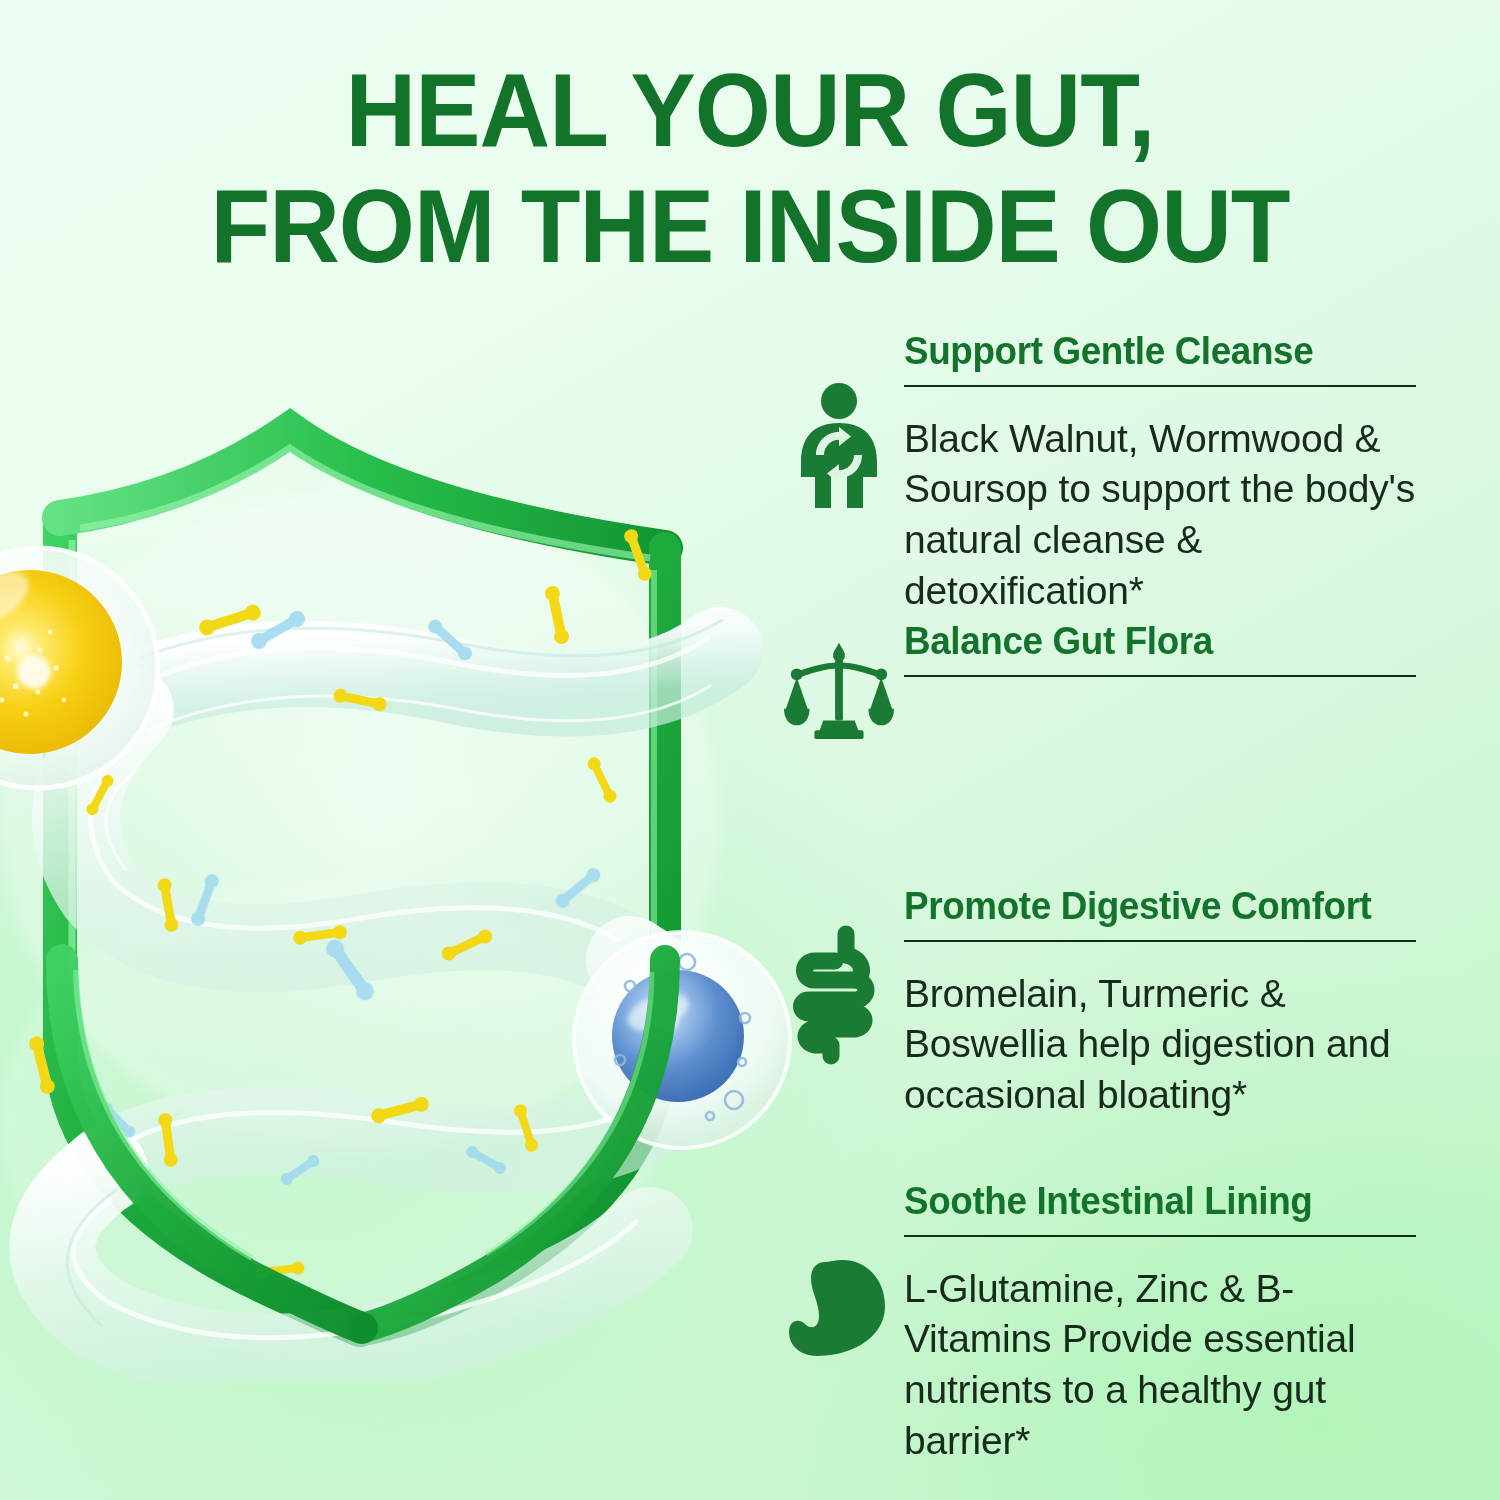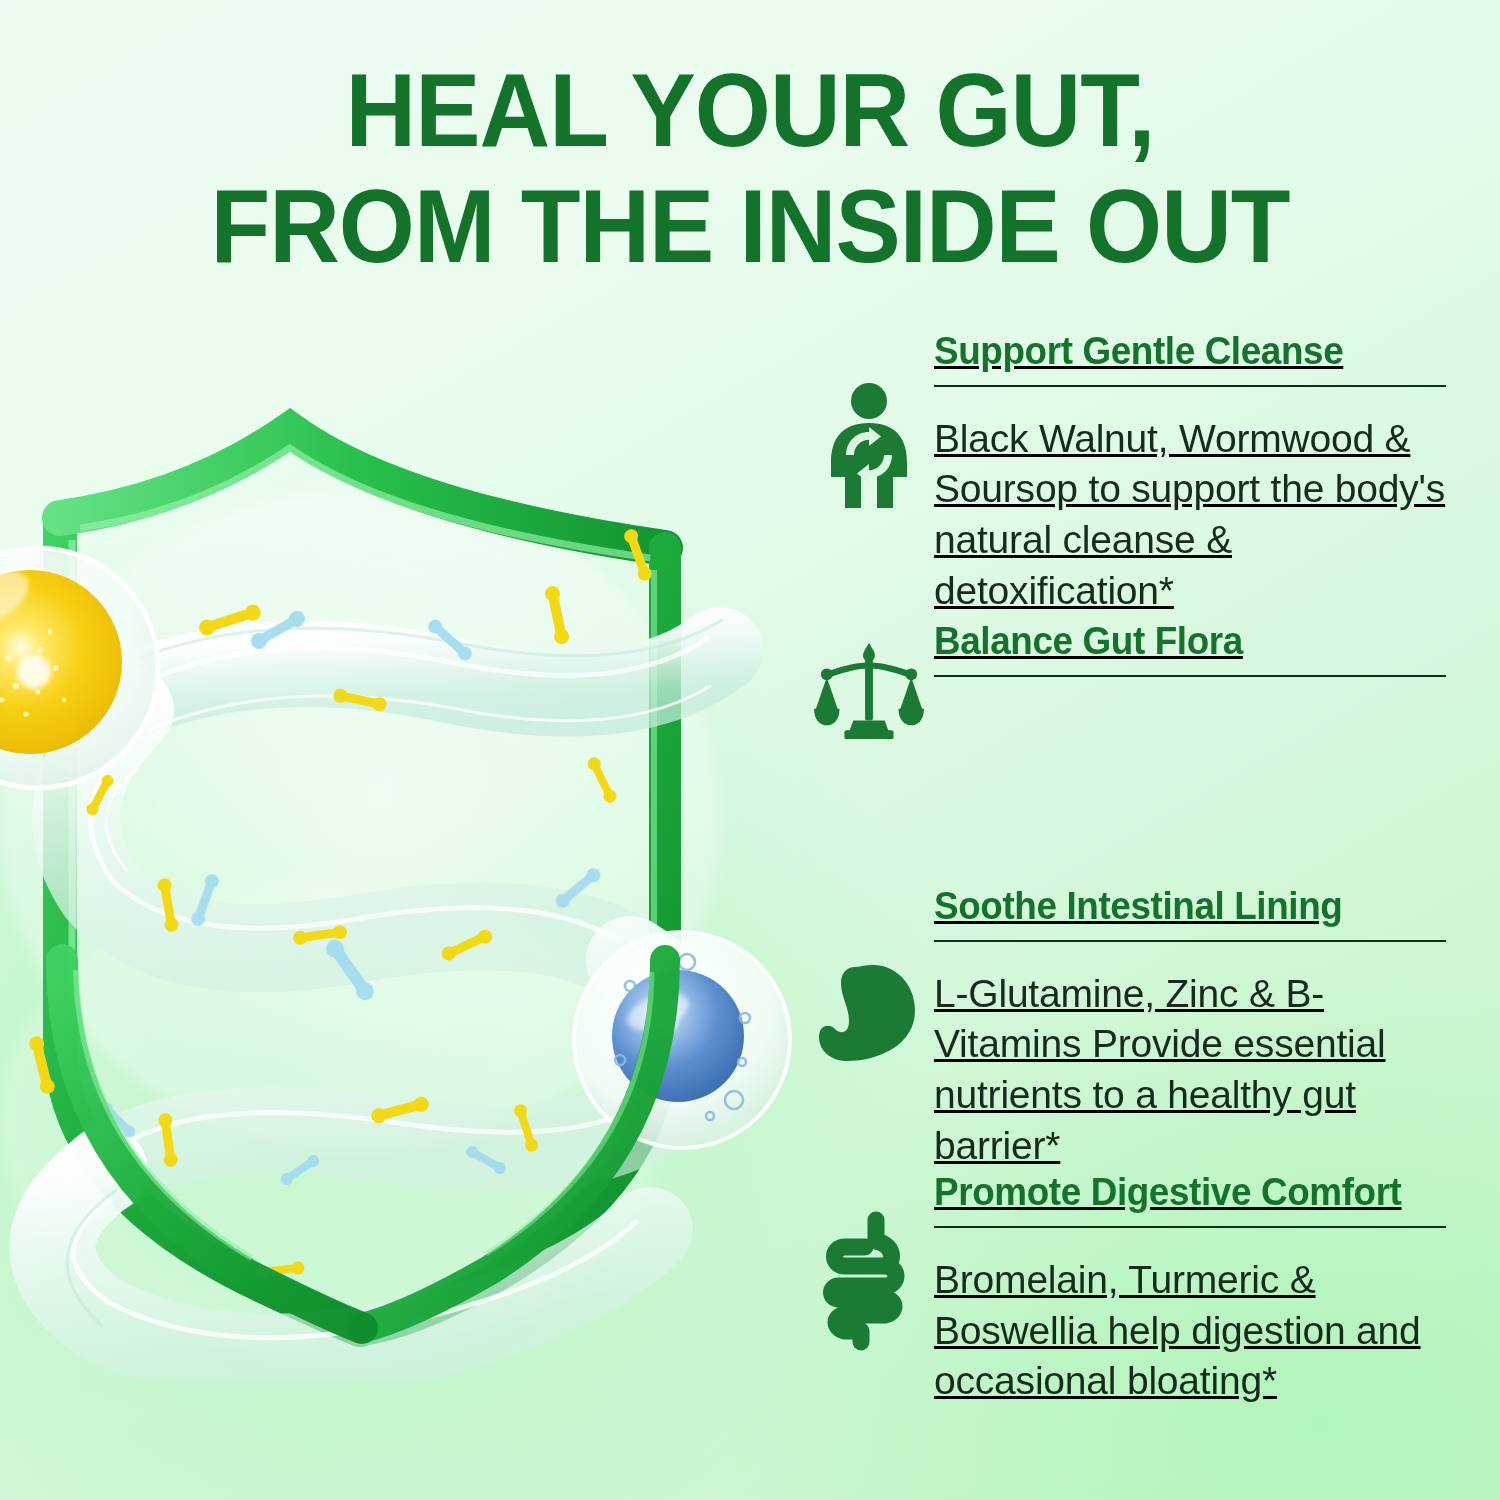--- a/index.html
+++ b/index.html
@@ -35,24 +35,23 @@
     letter-spacing:-1px;
     transform:scaleX(0.94);
     transform-origin:center top;
     white-space:nowrap;
   }
   .headline .l2{ display:block; margin-top:12px; }
 
   
   .features{
     position:absolute;
-    left:789px;
+    left:759px;
     top:330px;
     width:680px;
-    text-decoration:underline;
   }
   .feature{
     position:relative;
     min-height:258px;
   }
   .feature .ftitle{
     margin-left:145px;
     color:#14732b;
     font-weight:bold;
     font-size:38px;
@@ -421,40 +420,40 @@
             <path d="M86,69 C86,80 92,86 99,86 C106,86 112,80 112,69 Z"></path>
             <path d="M40,81 L72,81 L76,92 L36,92 Z"></path>
             <rect x="31" y="91" width="50" height="9" rx="2"></rect>
           </g>
         </svg>
       </div>
       <div class="ftitle">Balance Gut Flora</div>
       <div class="rule"></div>
     </div>
 
-    <div class="feature feature-4">
-      <div class="ficon">
-        <svg width="108" height="116" viewBox="0 0 108 116" xmlns="http://www.w3.org/2000/svg">
-          <path d="M40,4 C32,4 26,10 26,20 C26,34 34,44 34,58 C34,70 26,72 20,66 C14,60 4,62 4,74 C4,88 16,98 32,98 C66,98 100,80 100,48 C100,20 80,2 58,2 C50,2 44,4 40,4 Z" fill="#1b7a34"></path>
-        </svg>
-      </div>
-      <div class="ftitle">Soothe Intestinal Lining</div>
-      <div class="rule"></div>
-      <div class="fbody">L-Glutamine, Zinc &amp; B-Vitamins Provide essential nutrients to a healthy gut barrier*</div>
-    </div>
-
     <div class="feature feature-3">
       <div class="ficon">
         <svg width="96" height="140" viewBox="0 0 96 140" xmlns="http://www.w3.org/2000/svg">
           <g fill="none" stroke="#1b7a34" stroke-width="17" stroke-linecap="round" stroke-linejoin="round">
             <path d="M55,9 L55,30"></path>
             <path d="M55,30 C72,34 74,48 66,55 L24,55 C10,55 10,36 24,36 L44,36"></path>
             <path d="M66,55 C78,58 78,72 66,75 L18,75 C8,75 8,88 18,88 L64,88 C76,88 76,102 64,104 L24,104 C12,104 12,118 24,120 L40,120 L40,131"></path>
           </g>
         </svg>
       </div>
       <div class="ftitle">Promote Digestive Comfort</div>
       <div class="rule"></div>
       <div class="fbody">Bromelain, Turmeric &amp; Boswellia help digestion and occasional bloating*</div>
     </div>
 
+    <div class="feature feature-4">
+      <div class="ficon">
+        <svg width="108" height="116" viewBox="0 0 108 116" xmlns="http://www.w3.org/2000/svg">
+          <path d="M40,4 C32,4 26,10 26,20 C26,34 34,44 34,58 C34,70 26,72 20,66 C14,60 4,62 4,74 C4,88 16,98 32,98 C66,98 100,80 100,48 C100,20 80,2 58,2 C50,2 44,4 40,4 Z" fill="#1b7a34"></path>
+        </svg>
+      </div>
+      <div class="ftitle">Soothe Intestinal Lining</div>
+      <div class="rule"></div>
+      <div class="fbody">L-Glutamine, Zinc &amp; B-Vitamins Provide essential nutrients to a healthy gut barrier*</div>
+    </div>
+
   </div>
 </div>
 
 </body></html>

